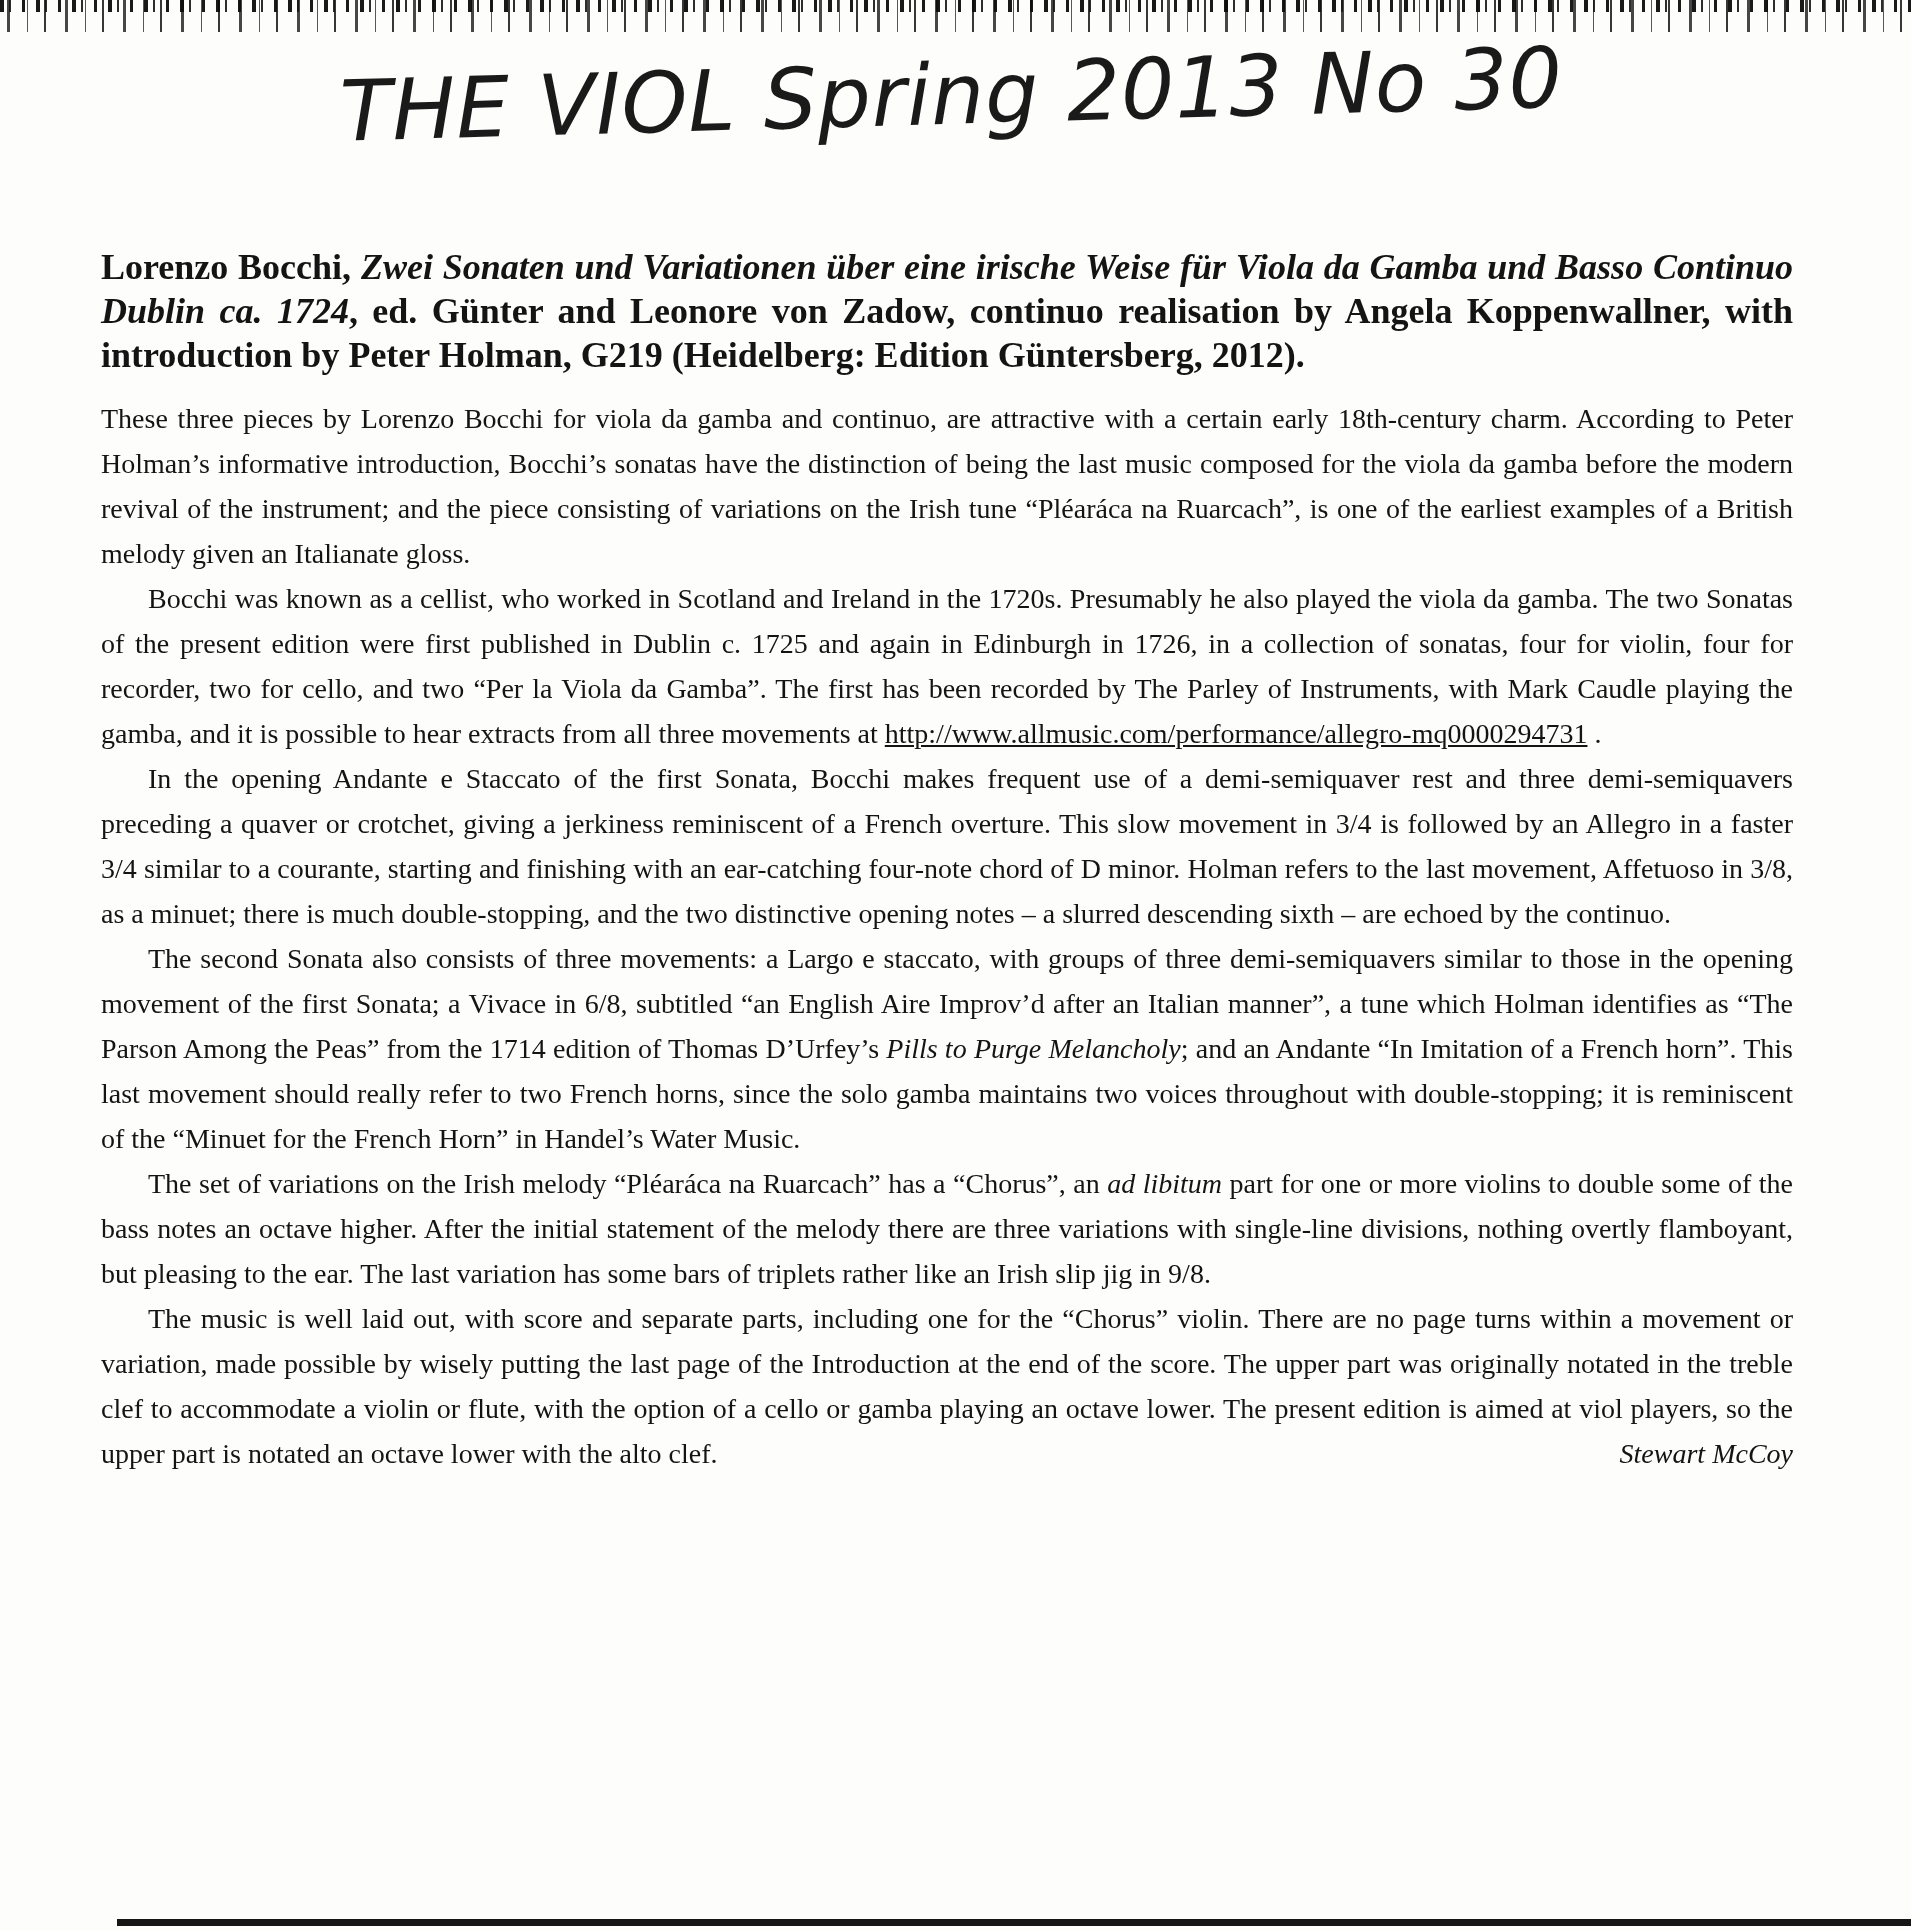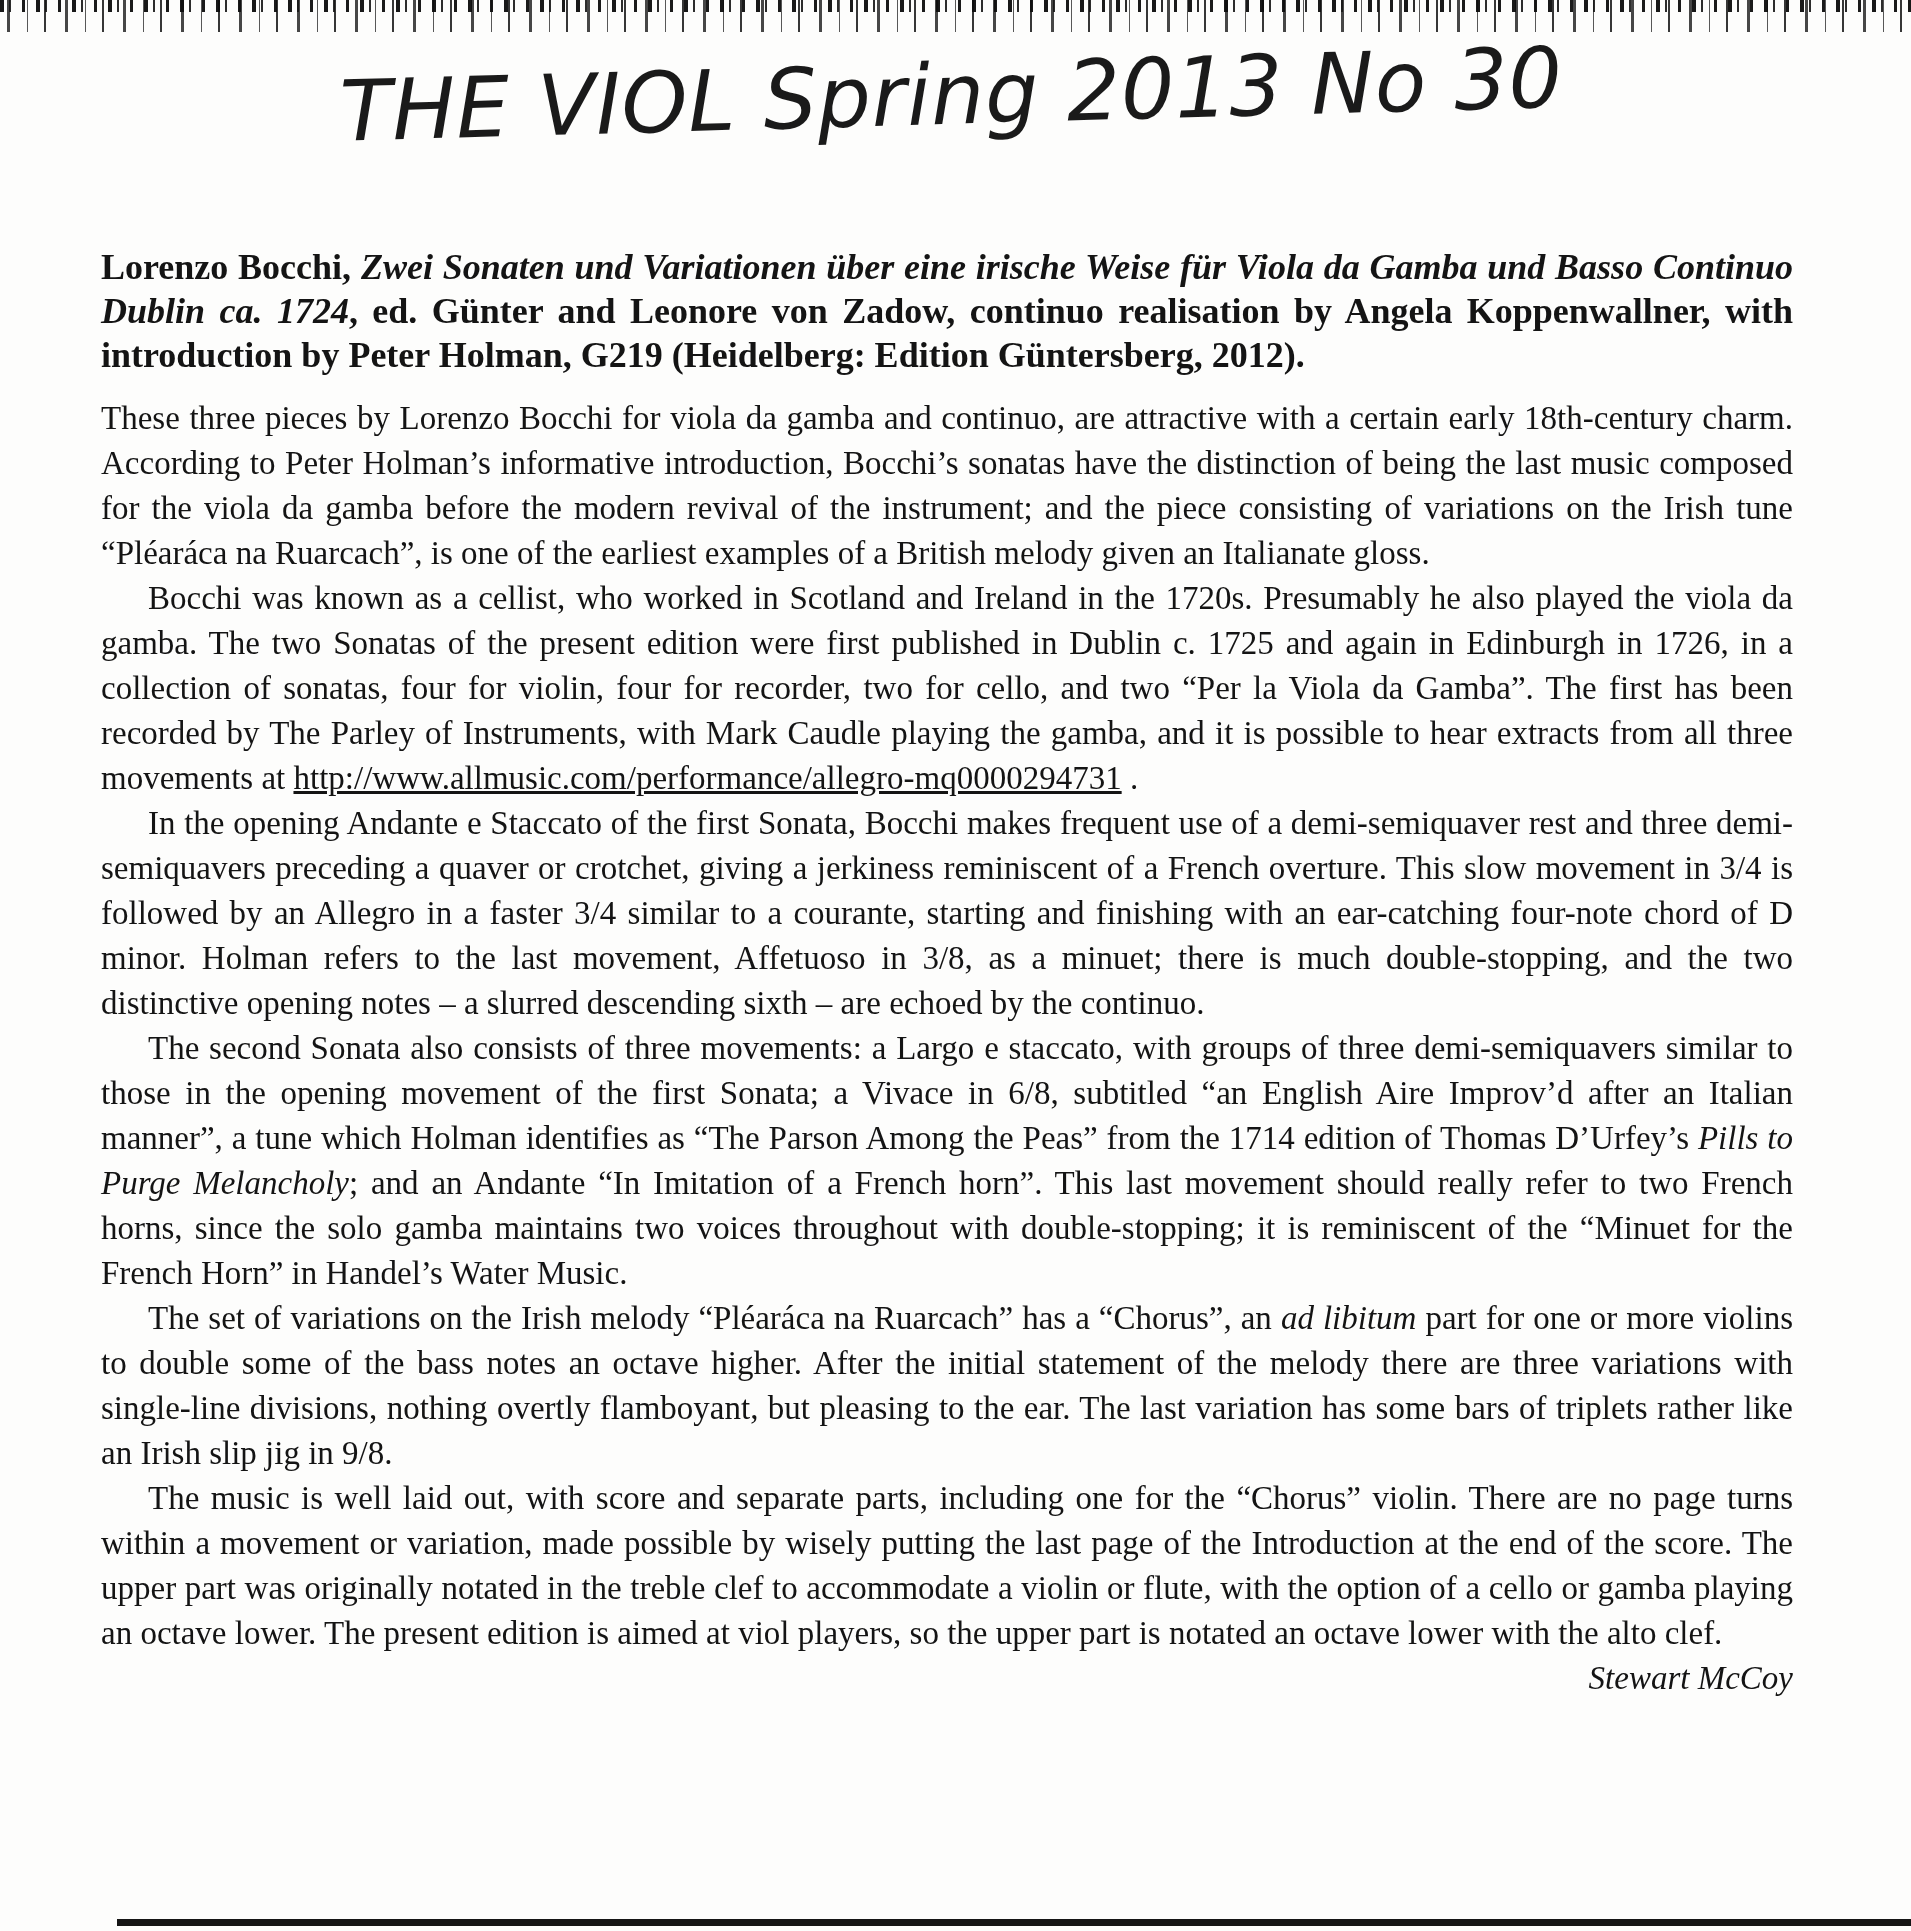--- a/index.html
+++ b/index.html
@@ -52,21 +52,21 @@
     width: 1692px;
     font-family: Liberation Serif, serif;
   }
   .citation {
     font-size: 36px;
     line-height: 44px;
     text-align: justify;
     margin: 0 0 19.4px 0;
   }
   p.body {
-    font-size: 33px;
+    font-size: 28px;
     line-height: 45px;
     text-align: justify;
     margin: 0;
   }
   p.body.indent { text-indent: 47px; }
   .seg-bold { font-weight: 700; }
   .seg-bold-italic { font-weight: 700; font-style: italic; }
   .seg-italic { font-style: italic; }
   .seg-link { text-decoration: underline; color: inherit; }
   .signature {

